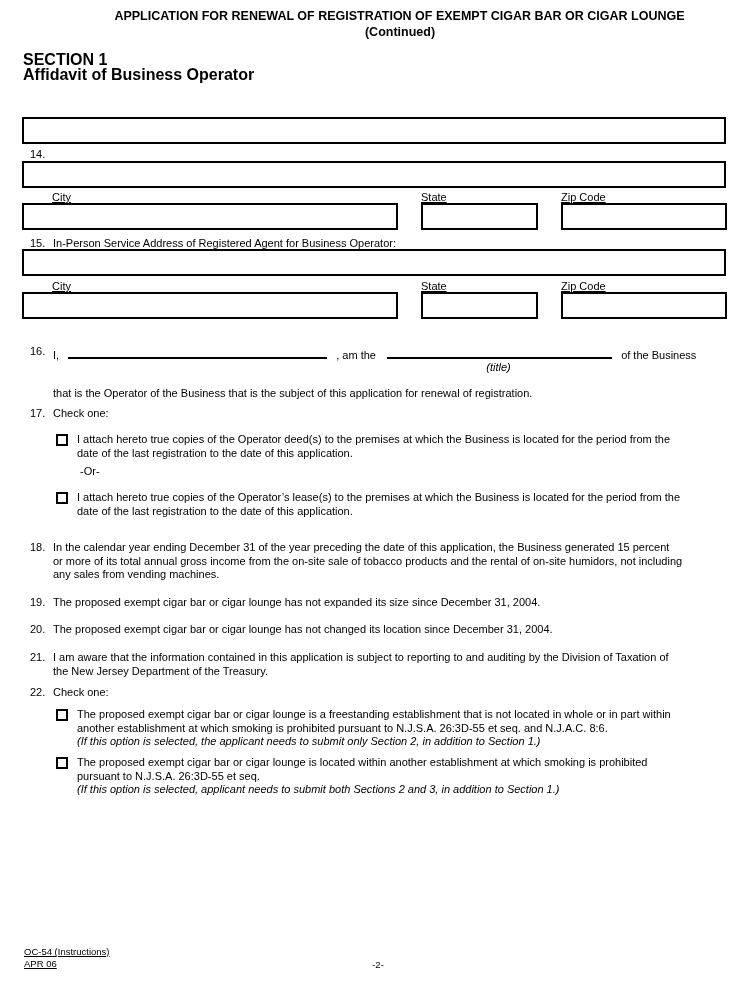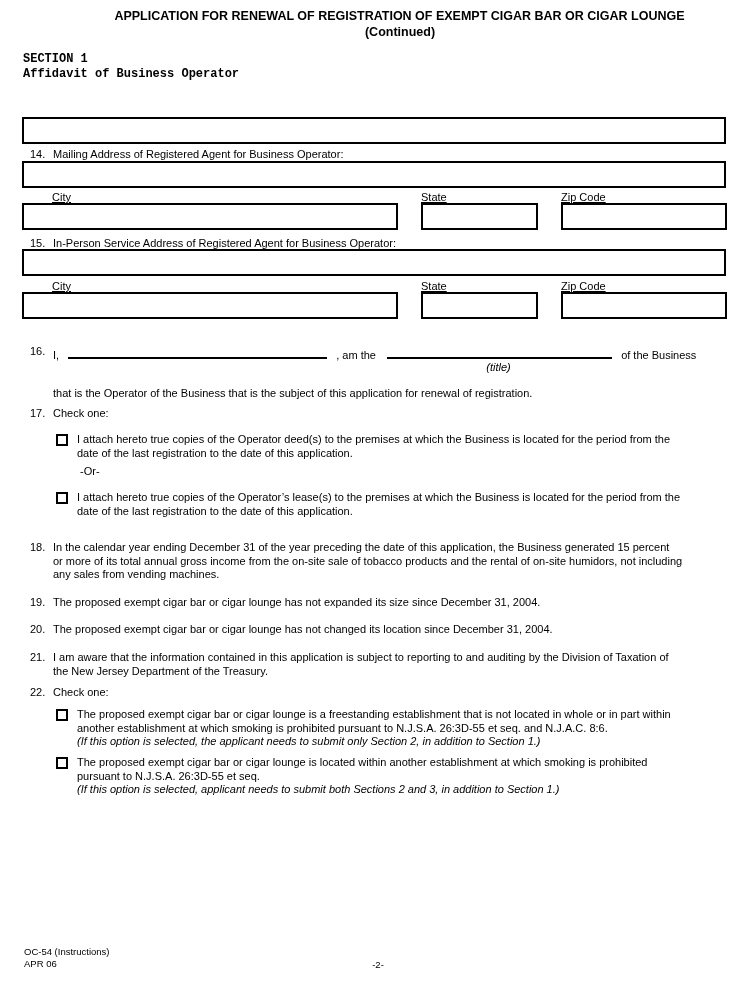--- a/index.html
+++ b/index.html
@@ -1,35 +1,35 @@
 <!DOCTYPE html>
 <html><head>
 <meta charset="utf-8">
 <style>
   html,body{margin:0;padding:0;background:#fff;}
   .page{position:relative;width:756px;height:982px;background:#ffffff;
         font-family:"Liberation Sans","DejaVu Sans",sans-serif;color:#000;overflow:hidden;}
   .title{position:absolute;top:9px;left:0;right:0;text-align:center;font-weight:700;font-size:12.5px;padding-left:43px;}
   .subtitle{position:absolute;top:25px;left:0;right:0;text-align:center;font-weight:700;font-size:12.5px;padding-left:44px;}
-  .sec{position:absolute;left:23px;top:52px;font-weight:700;font-size:12px;line-height:15px;font-family:Liberation Mono, monospace;}
+  .sec{position:absolute;left:23px;top:52px;font-weight:700;font-size:16px;line-height:15px;}
   .row{position:absolute;left:53px;width:680px;font-size:11px;line-height:13.5px;}
   .num{position:absolute;left:-23px;}
   .box{position:absolute;border:2px solid #000;box-sizing:border-box;background:#fff;
        font-size:11px;padding:2px 4px;cursor:text;}
   .fld{position:absolute;font-size:11px;}
   .fld-label{border-bottom:1px solid #000;display:inline-block;text-decoration:underline;}
   .blank{display:inline-block;border-bottom:2px solid #000;height:12px;vertical-align:baseline;cursor:text;}
   .caption{position:absolute;font-size:11px;font-style:italic;text-align:center;line-height:13px;}
   .opt{position:absolute;left:56px;width:677px;padding-left:21px;box-sizing:border-box;
        font-size:11px;line-height:13.5px;}
   .checkbox{position:absolute;left:0;top:1px;width:12px;height:12px;border:2px solid #000;
             box-sizing:border-box;background:#fff;cursor:pointer;}
   .pre{white-space:pre-line;}
   .note{font-style:italic;white-space:pre-line;}
-  .footer{position:absolute;left:24px;top:946px;font-size:9.5px;line-height:12px;}
+  .footer{position:absolute;left:24px;top:946px;font-size:9.5px;line-height:12px;text-decoration:underline;}
   .pagenum{position:absolute;left:0;right:0;top:959px;text-align:center;font-size:9.5px;}
 </style>
 </head>
 <body>
 
 <div class="page">
 
   <div class="title">APPLICATION FOR RENEWAL OF REGISTRATION OF EXEMPT CIGAR BAR OR CIGAR LOUNGE</div>
   <div class="subtitle">(Continued)</div>
 
@@ -39,21 +39,20 @@
   </div>
 
   <div class="row" style="top:103px;margin-top:16px;">
     <span class="num">13.</span>
     <span>Name of Registered Agent for Business Operator (for Service of Process):</span>
   </div>
   <div class="box" style="left:22px;top:117px;width:704px;height:27px;"></div>
 
   <div class="row" style="top:148px;">
     <span class="num">14.</span>
-    <span>Mailing Address of Registered Agent for Business Operator:</span>
   </div>
   <div class="box" style="left:22px;top:161px;width:704px;height:27px;"></div>
   <span class="fld fld-label" style="left:52px;top:191px;padding-right:26px;">City</span>
   <span class="fld fld-label" style="left:421px;top:191px;padding-right:14px;">State</span>
   <span class="fld fld-label" style="left:561px;top:191px;padding-right:9px;">Zip Code</span>
   <div class="box" style="left:22px;top:203px;width:376px;height:27px;"></div>
   <div class="box" style="left:421px;top:203px;width:117px;height:27px;"></div>
   <div class="box" style="left:561px;top:203px;width:166px;height:27px;"></div>
 
   <div class="row" style="top:237px;">

